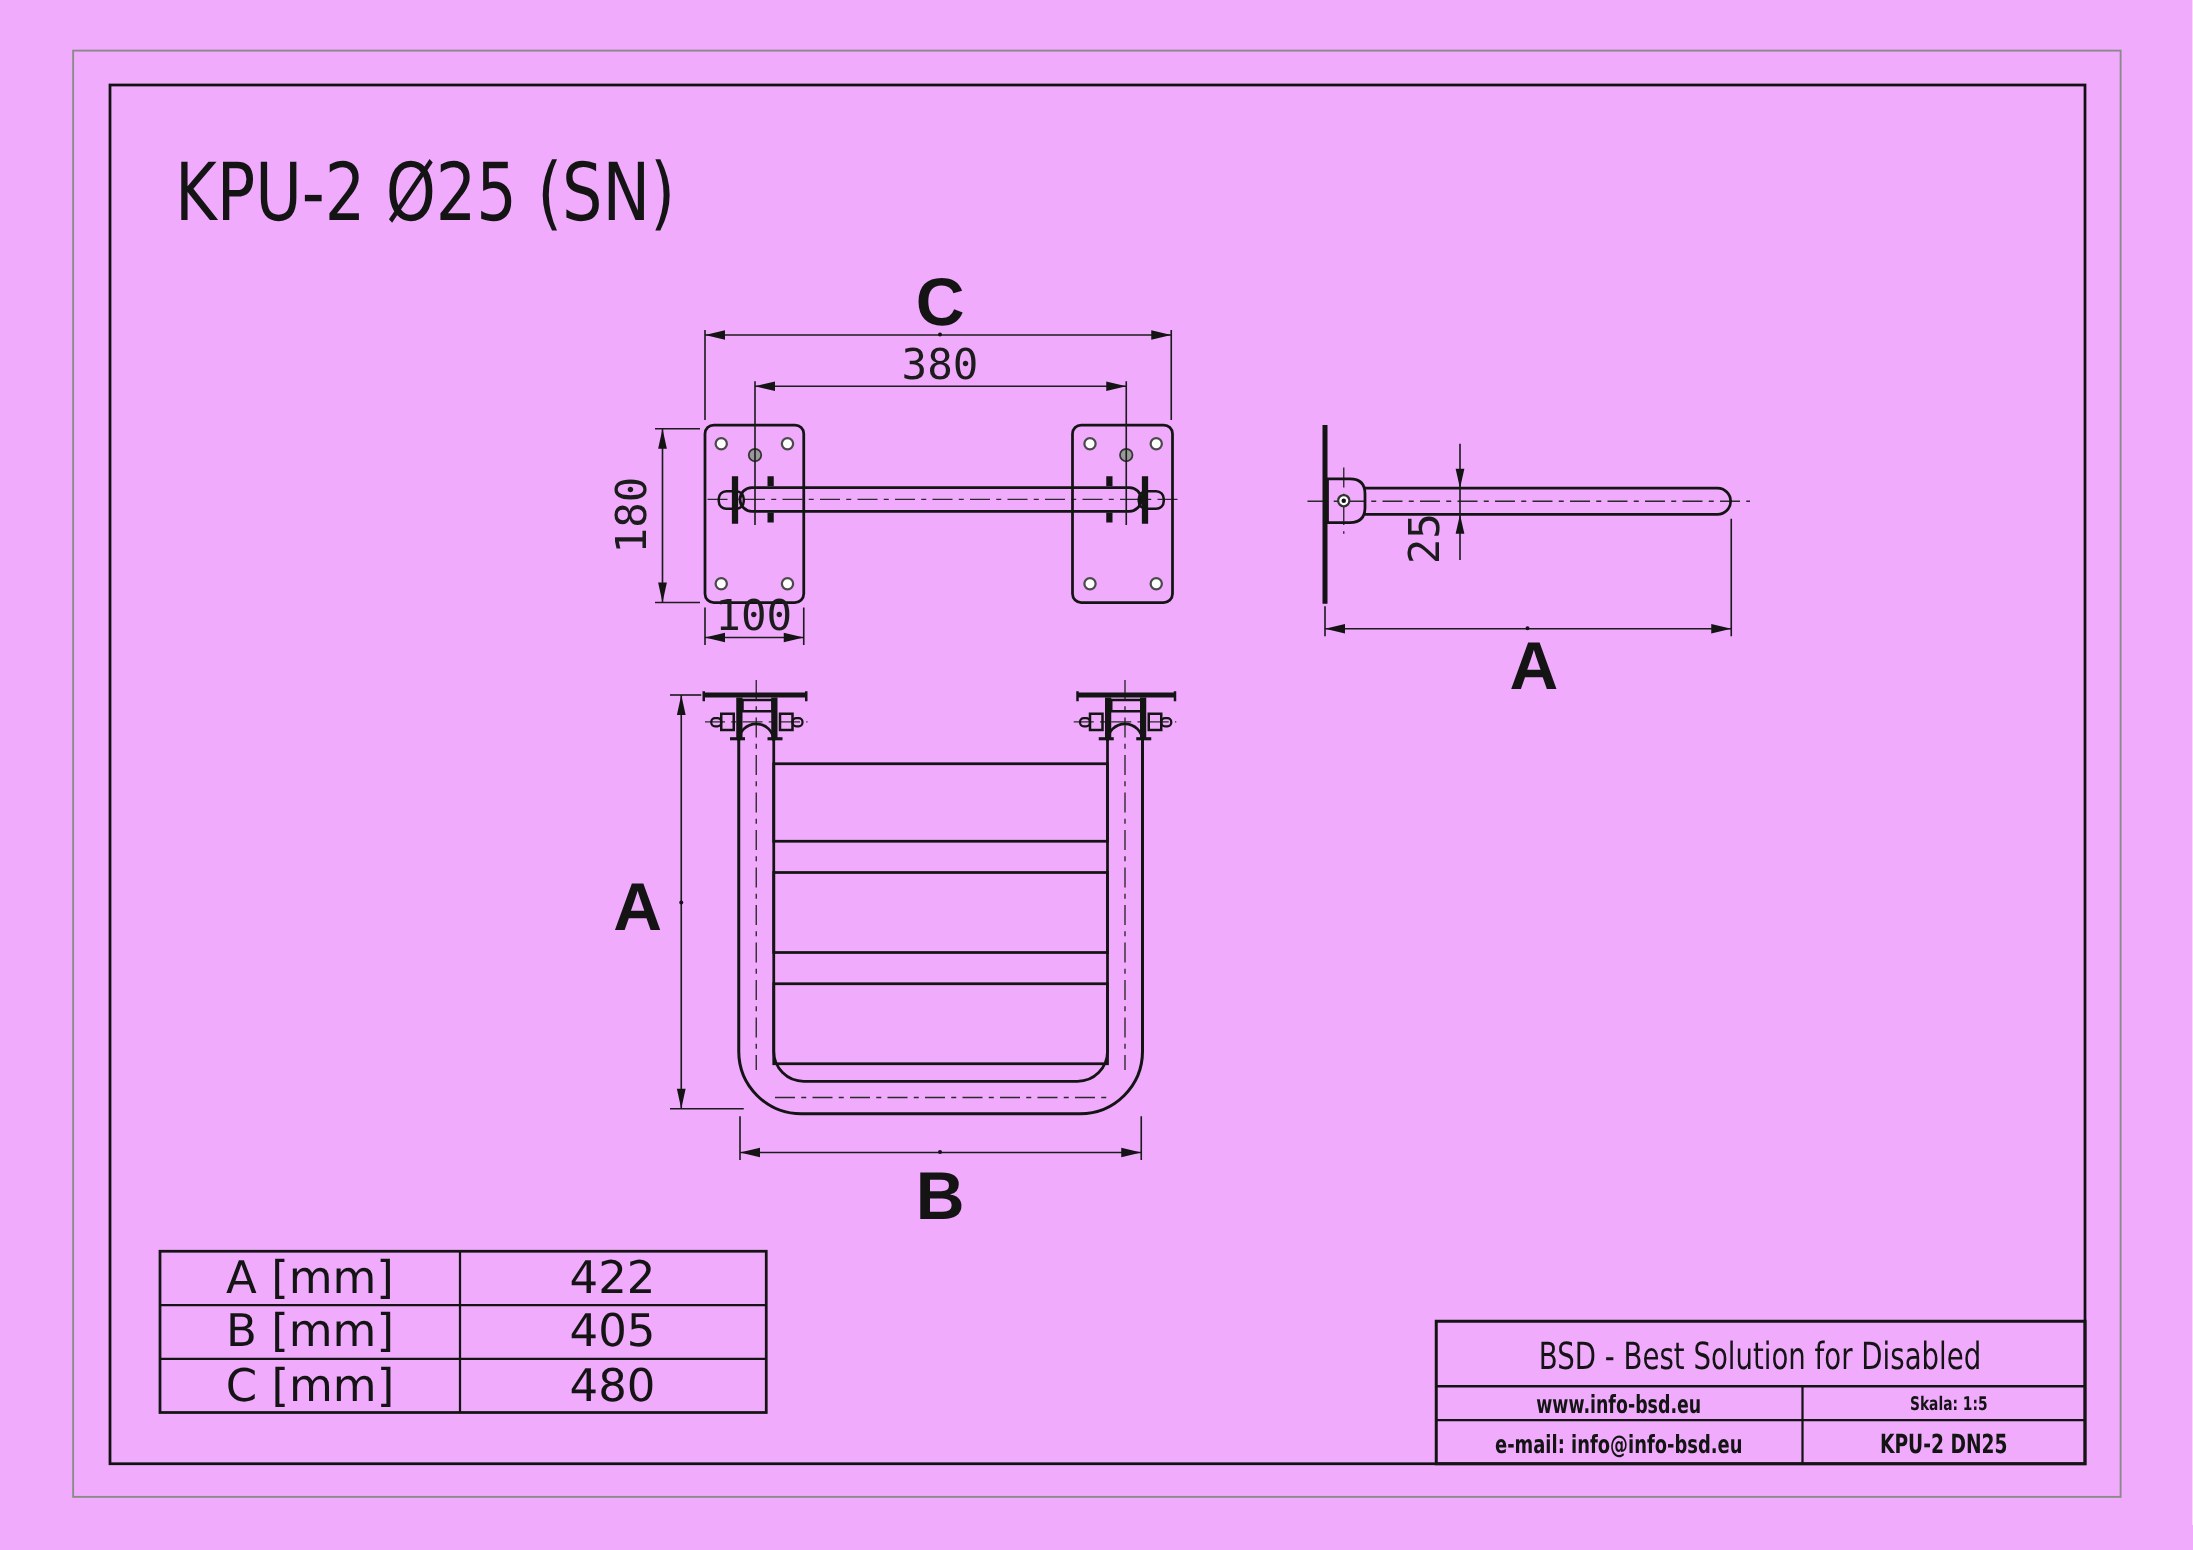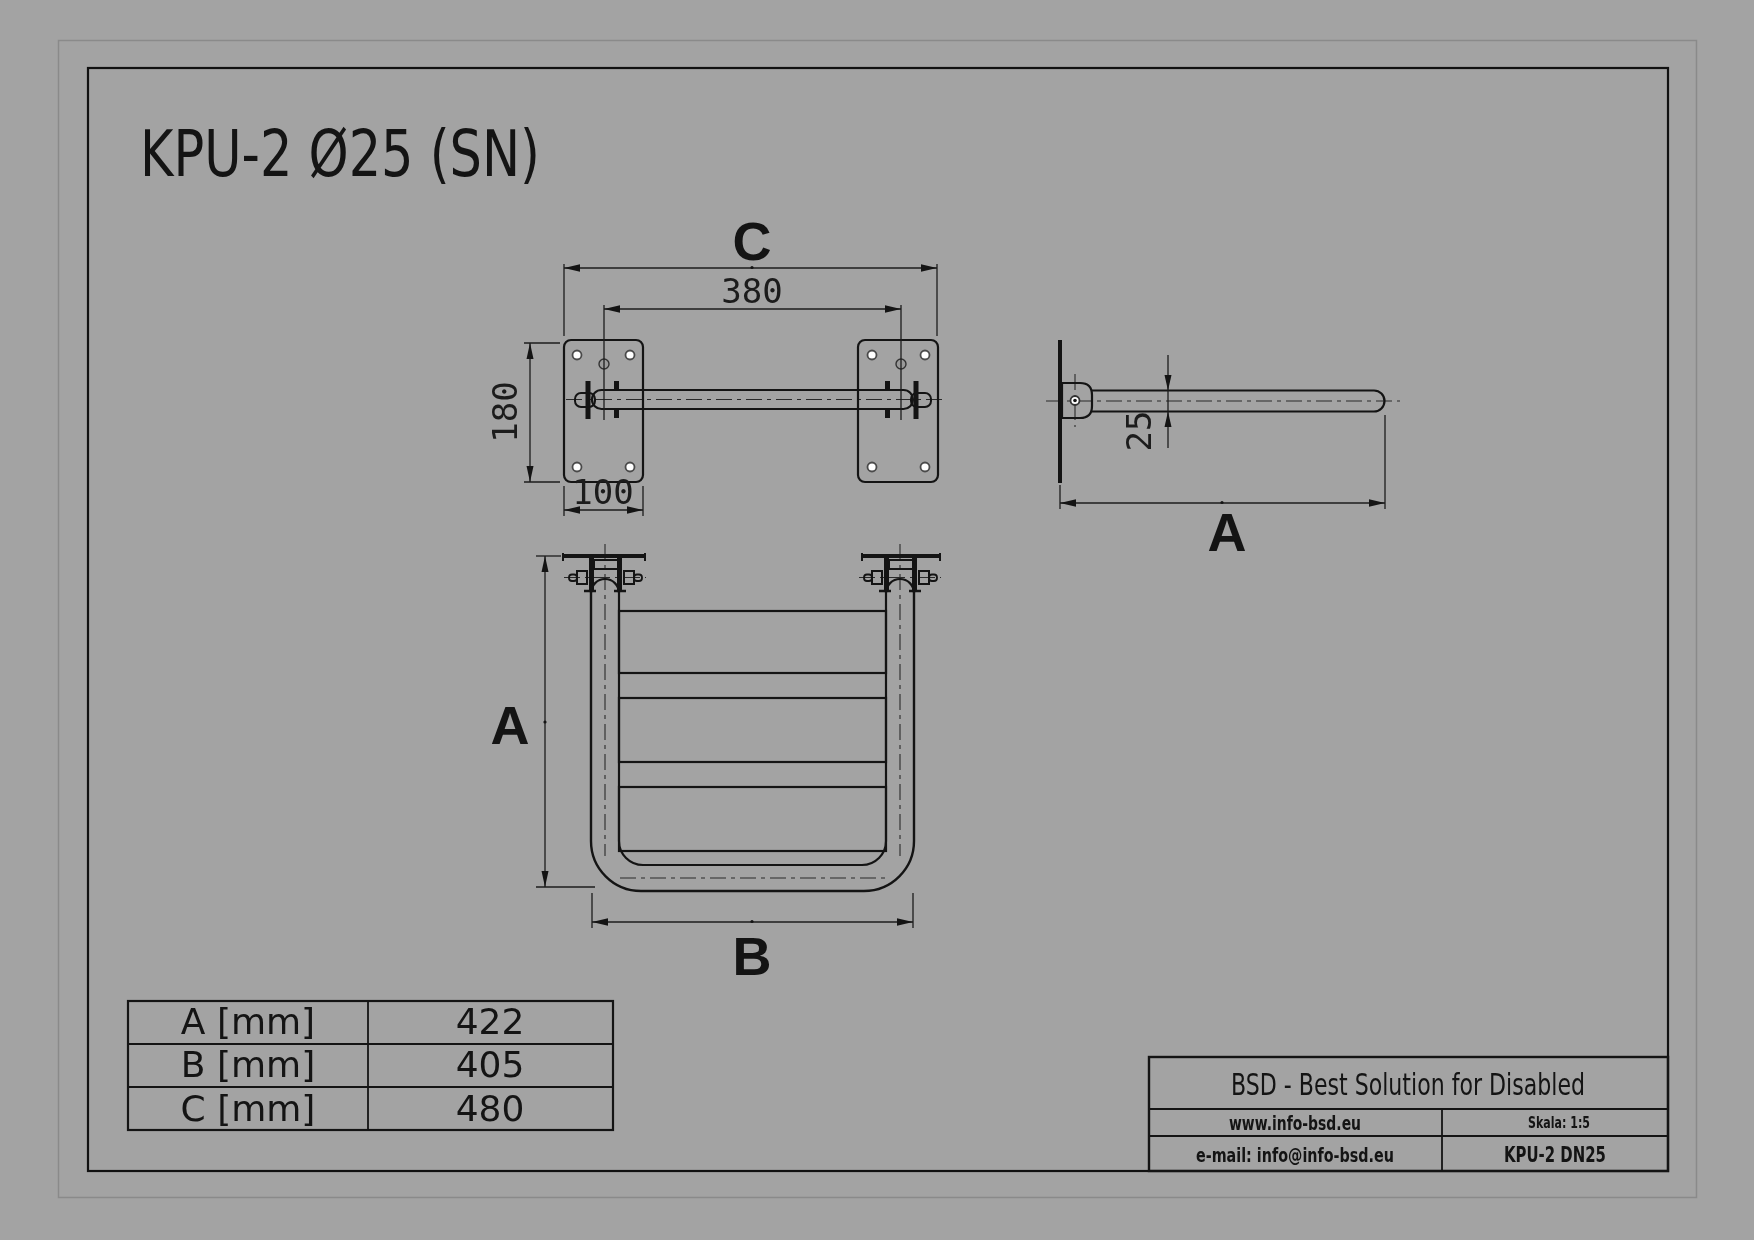--- a/index.html
+++ b/index.html
@@ -7,21 +7,21 @@
     padding: 0;
     background: #ffffff;
     width: 1754px;
     height: 1240px;
     overflow: hidden;
   }
   .sheet {
     position: relative;
     width: 1754px;
     height: 1240px;
-    background: #a3a3a3;
+    background: #f0abfc;
   }
   svg { display: block; }
   text {
     fill: #141414;
     user-select: none;
   }
   .title-text {
     font-family: "DejaVu Sans", "Liberation Sans", sans-serif;
     font-size: 64px;
     font-weight: 500;

